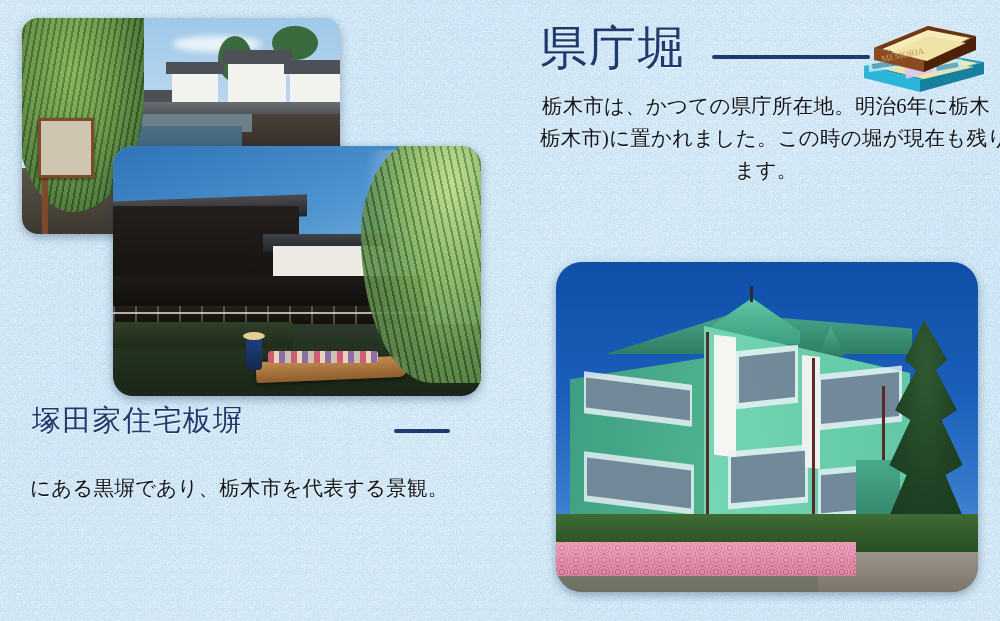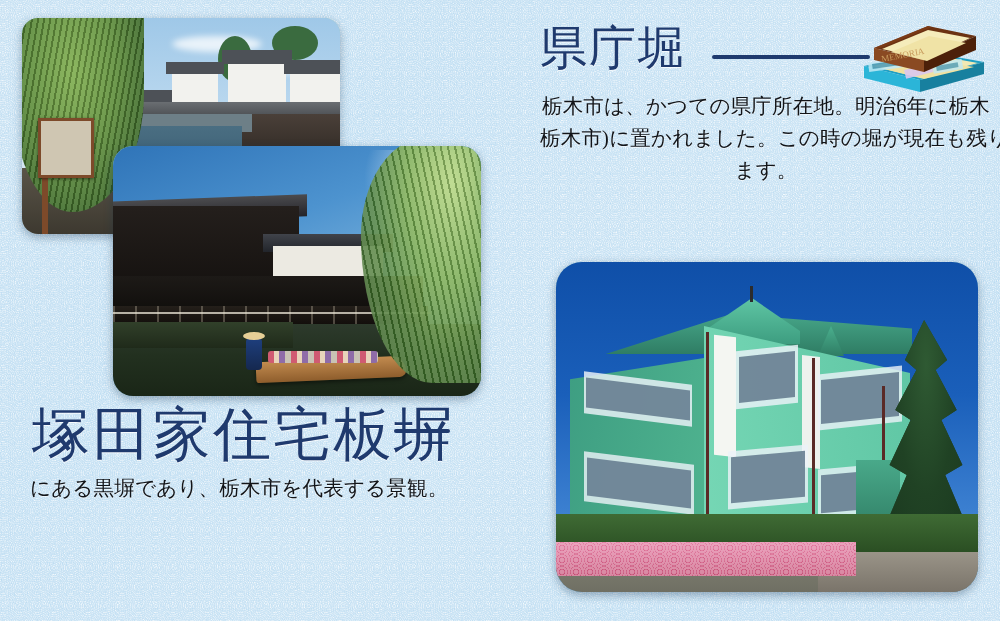--- a/index.html
+++ b/index.html
@@ -147,21 +147,21 @@
                linear-gradient(#24482a,#15301a);
     clip-path:polygon(48% 0,72% 16%,60% 20%,82% 36%,66% 40%,88% 58%,70% 62%,92% 82%,60% 88%,58% 100%,40% 100%,38% 88%,8% 82%,30% 62%,12% 58%,34% 40%,18% 36%,40% 20%,28% 16%);}
   #photo-green-building .entry{position:absolute;left:300px;top:198px;width:44px;height:76px;
     background:linear-gradient(#49a98a,#2f7d64);}
 
   
   .heading{position:absolute;color:#1f3a6e;font-weight:400;letter-spacing:.04em;
     font-family:"Liberation Serif","DejaVu Serif",serif;white-space:nowrap;
     text-shadow:0 1px 1px rgba(255,255,255,.85);}
   #heading-kenchobori{left:540px;top:25px;font-size:47px;line-height:1;}
-  #heading-tsukada{left:32px;top:406px;font-size:58px;line-height:1;}
+  #heading-tsukada{left:32px;top:406px;font-size:29px;line-height:1;}
   .rule{position:absolute;background:#1f3a6e;height:4px;border-radius:2px;}
   #rule-kenchobori{left:712px;top:55px;width:158px;}
   #rule-tsukada{left:394px;top:429px;width:56px;}
 
   .body-text{position:absolute;color:#121418;font-size:20.5px;line-height:32px;
     font-family:"Liberation Serif","DejaVu Serif",serif;letter-spacing:.01em;
     text-shadow:0 1px 0 rgba(255,255,255,.55);}
   #text-kenchobori{left:540px;top:90px;width:452px;text-align:center;}
   #text-tsukada{left:30px;top:472px;width:470px;}
   .body-text .ln{display:block;white-space:nowrap;}

